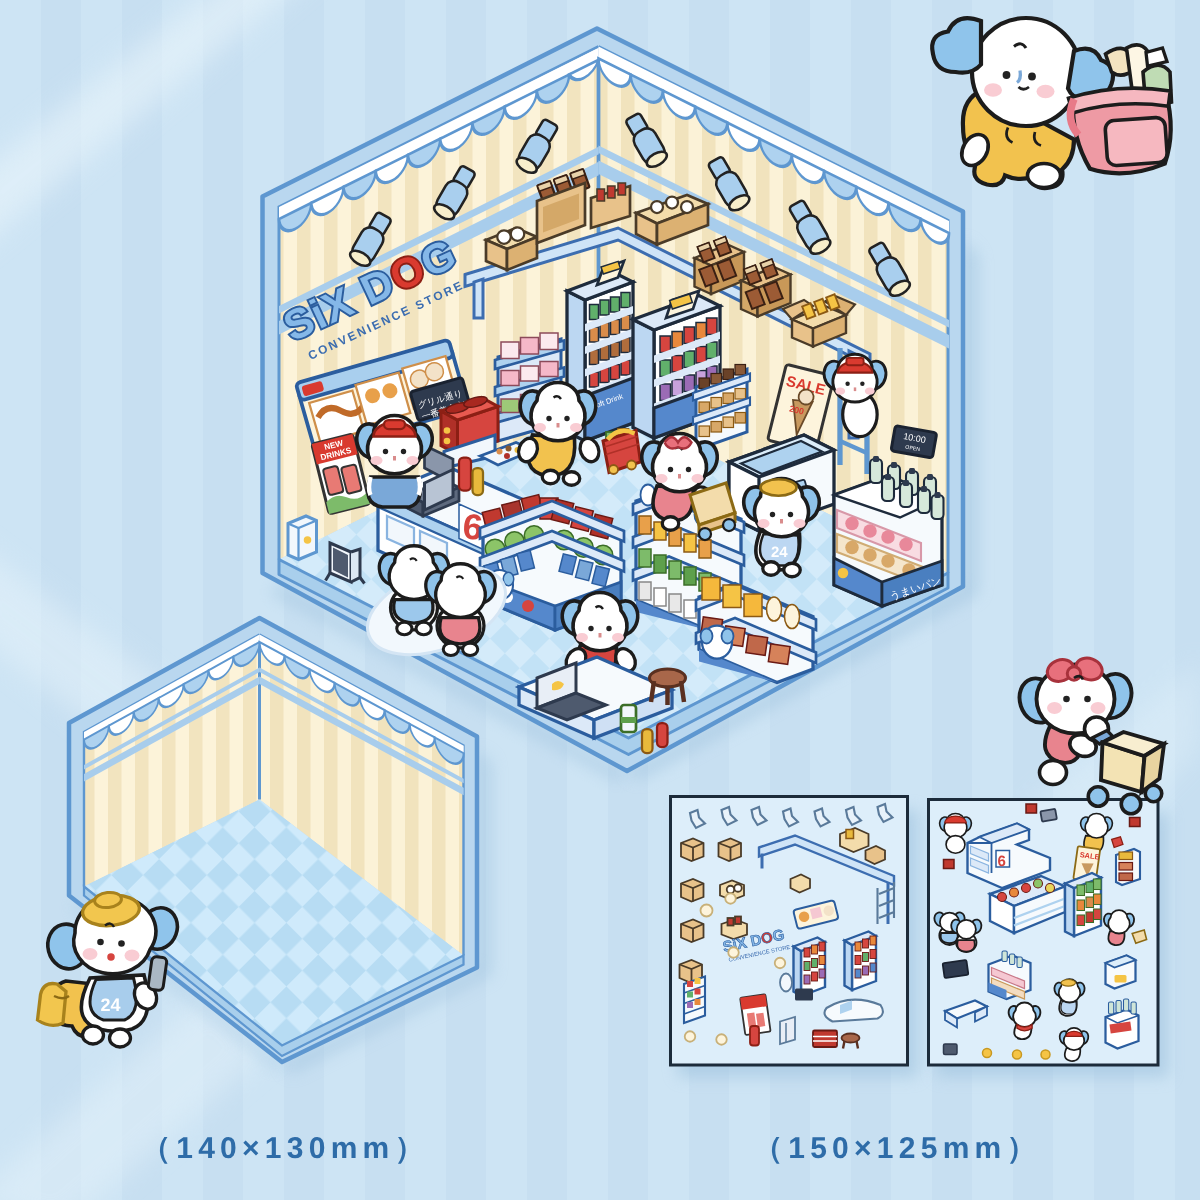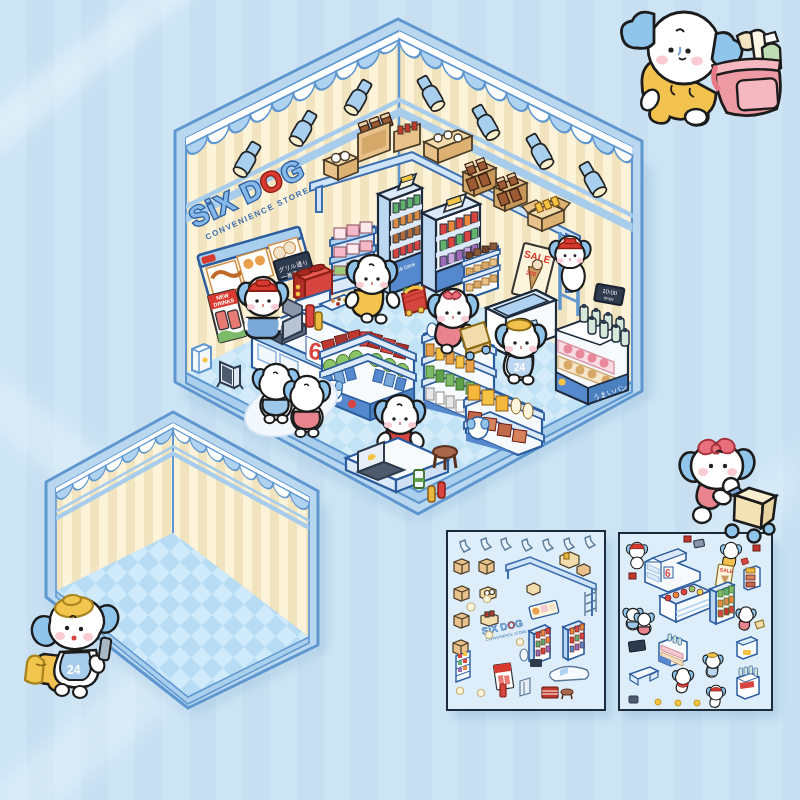--- a/index.html
+++ b/index.html
@@ -1276,14 +1276,16 @@
 
 <g>
 <rect x="629" y="696" width="9" height="7" rx="1" fill="#4e5a6e" stroke="#2e3a4e" stroke-width="1"></rect>
 <circle cx="658" cy="702" r="3" fill="#f5c445" stroke="#c89820" stroke-width="1"></circle>
 <circle cx="678" cy="703" r="3" fill="#f5c445" stroke="#c89820" stroke-width="1"></circle>
 <circle cx="697" cy="703" r="3" fill="#f5c445" stroke="#c89820" stroke-width="1"></circle>
 </g>
 
 </svg>
 
-
+<div class="mmtext" style="left:94px;top:752px;">（140×130mm）</div>
+
+<div class="mmtext" style="left:502px;top:752px;">（150×125mm）</div>
 </div>
 
 </body></html>

